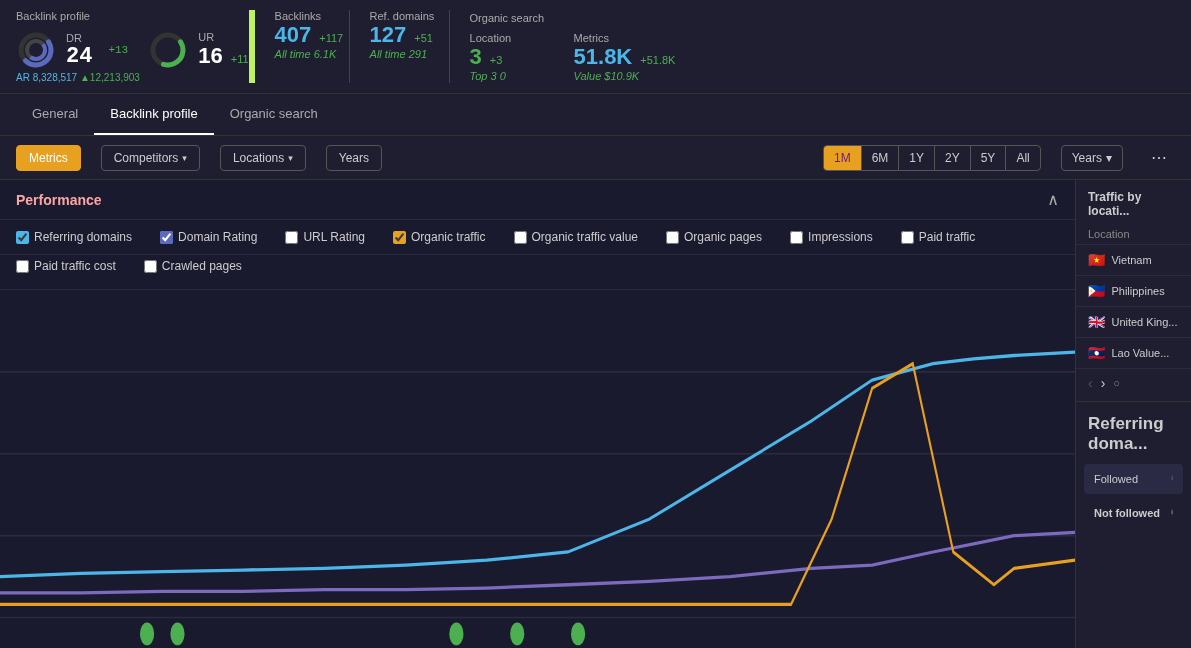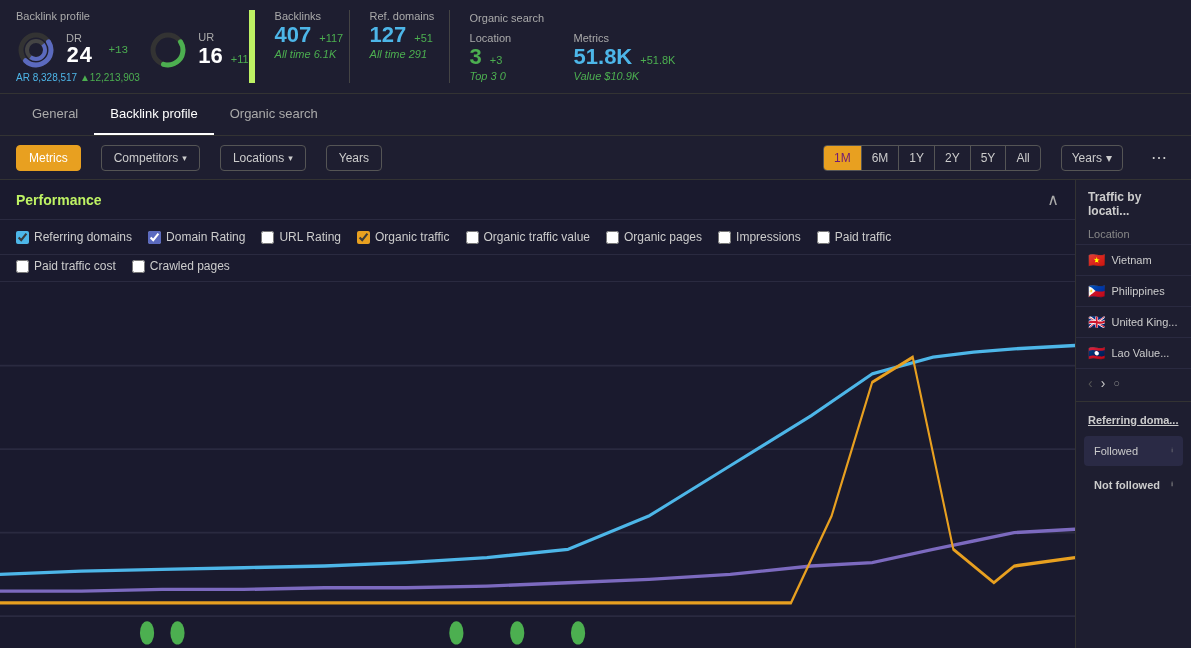--- a/index.html
+++ b/index.html
@@ -223,38 +223,38 @@
 
     .performance-header {
       display: flex;
       align-items: center;
       justify-content: space-between;
       padding: 10px 16px;
       border-bottom: 1px solid #2a2a40;
     }
 
     .performance-title {
-      color: #bef264;
+      color: #fca5a5;
       font-size: 14px;
       font-weight: 600;
     }
 
     .collapse-btn {
       background: transparent;
       border: none;
       color: #aaa;
       cursor: pointer;
       font-size: 16px;
     }
 
     
     .checkbox-row {
       display: flex;
       flex-wrap: wrap;
-      gap: 16px;
+      gap: 28px;
       padding: 10px 16px;
       align-items: center;
       border-bottom: 1px solid #2a2a40;
     }
 
     .checkbox-item {
       display: flex;
       align-items: center;
       gap: 5px;
       cursor: pointer;
@@ -349,24 +349,23 @@
 
     .nav-arrow.disabled { color: #555; }
 
     .sidebar-divider {
       border-top: 1px solid #333;
       margin: 4px 0;
     }
 
     .referring-header {
       color: #ccc;
-      font-size: 11px;
+      font-size: 17px;
       font-weight: 600;
       padding: 8px 12px 6px;
-      text-decoration: underline;
     }
 
     .followed-item {
       background: #2a2a45;
       margin: 4px 8px;
       border-radius: 4px;
       padding: 8px 10px;
       display: flex;
       align-items: center;
       justify-content: space-between;
@@ -558,21 +557,21 @@
       <label class="checkbox-item">
         <input type="checkbox" style=""> Organic pages
       </label>
       <label class="checkbox-item">
         <input type="checkbox" style=""> Impressions
       </label>
       <label class="checkbox-item">
         <input type="checkbox" style=""> Paid traffic
       </label>
     </div>
-    <div class="checkbox-row" style="padding-top:4px;padding-bottom:8px;">
+    <div class="checkbox-row" style="padding-top:4px;padding-bottom:16px;">
       <label class="checkbox-item">
         <input type="checkbox" style=""> Paid traffic cost
       </label>
       <label class="checkbox-item">
         <input type="checkbox" style=""> Crawled pages
       </label>
     </div>
 
     <div class="chart-container">
       <svg class="chart-svg" viewBox="0 0 1060 240" preserveAspectRatio="none">

